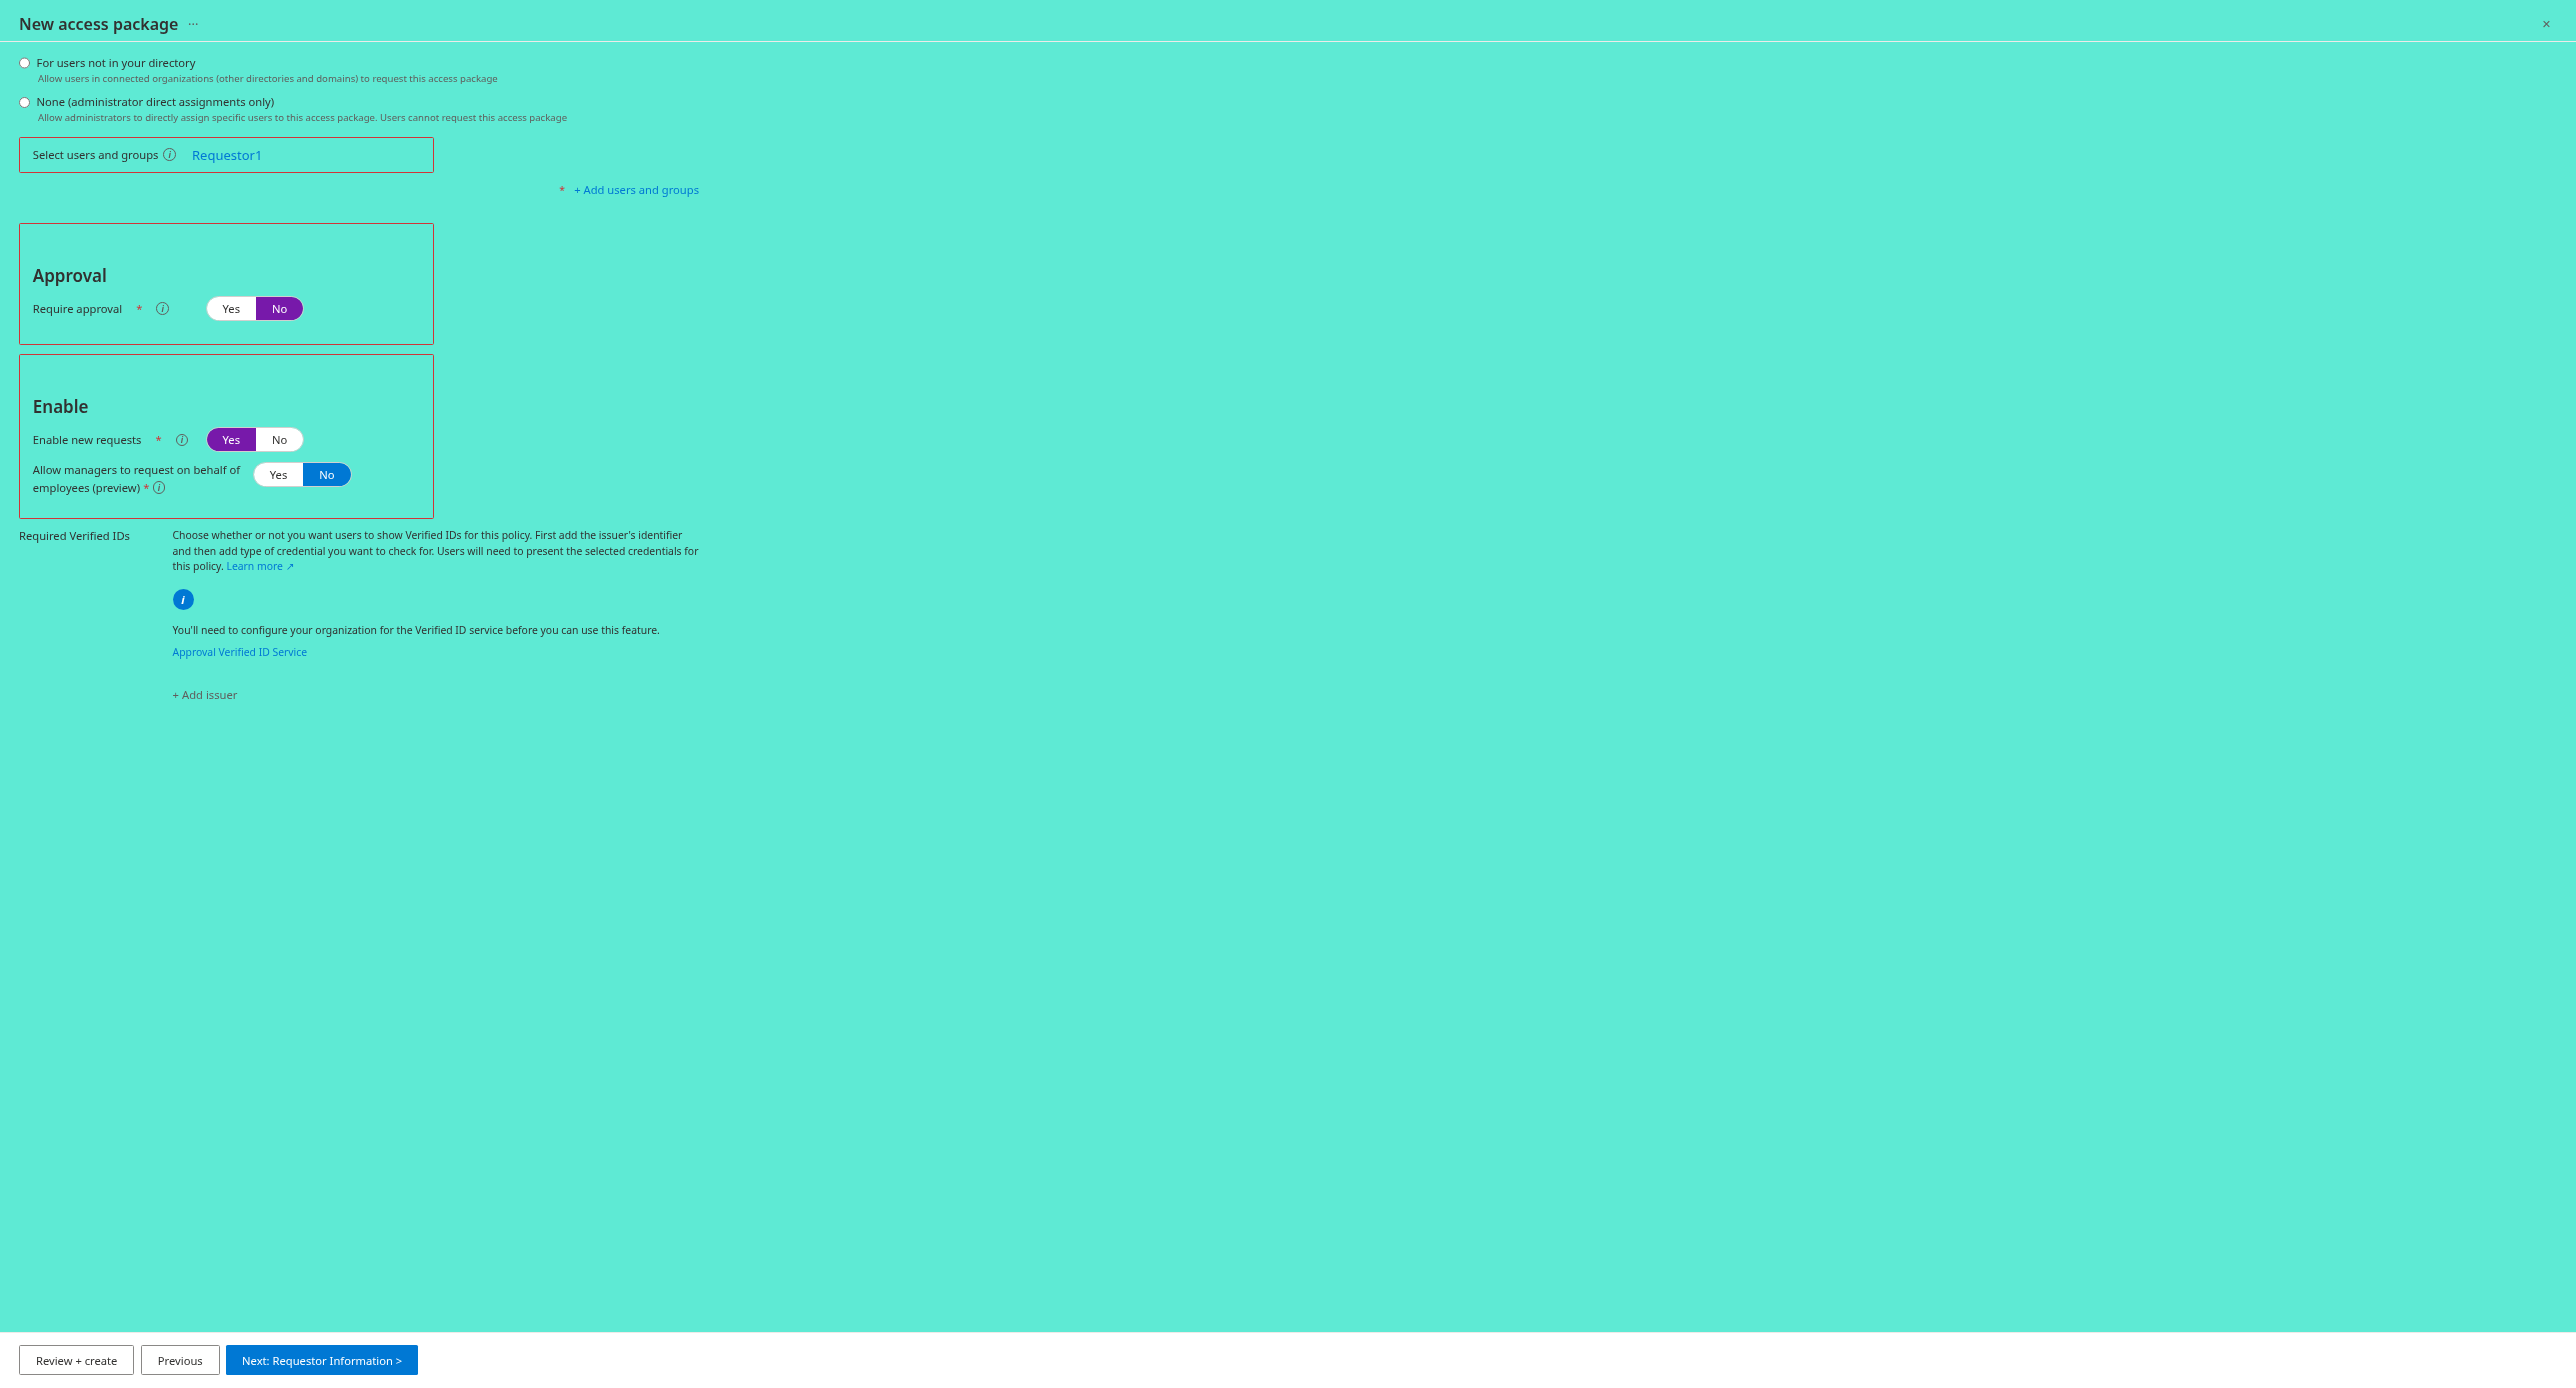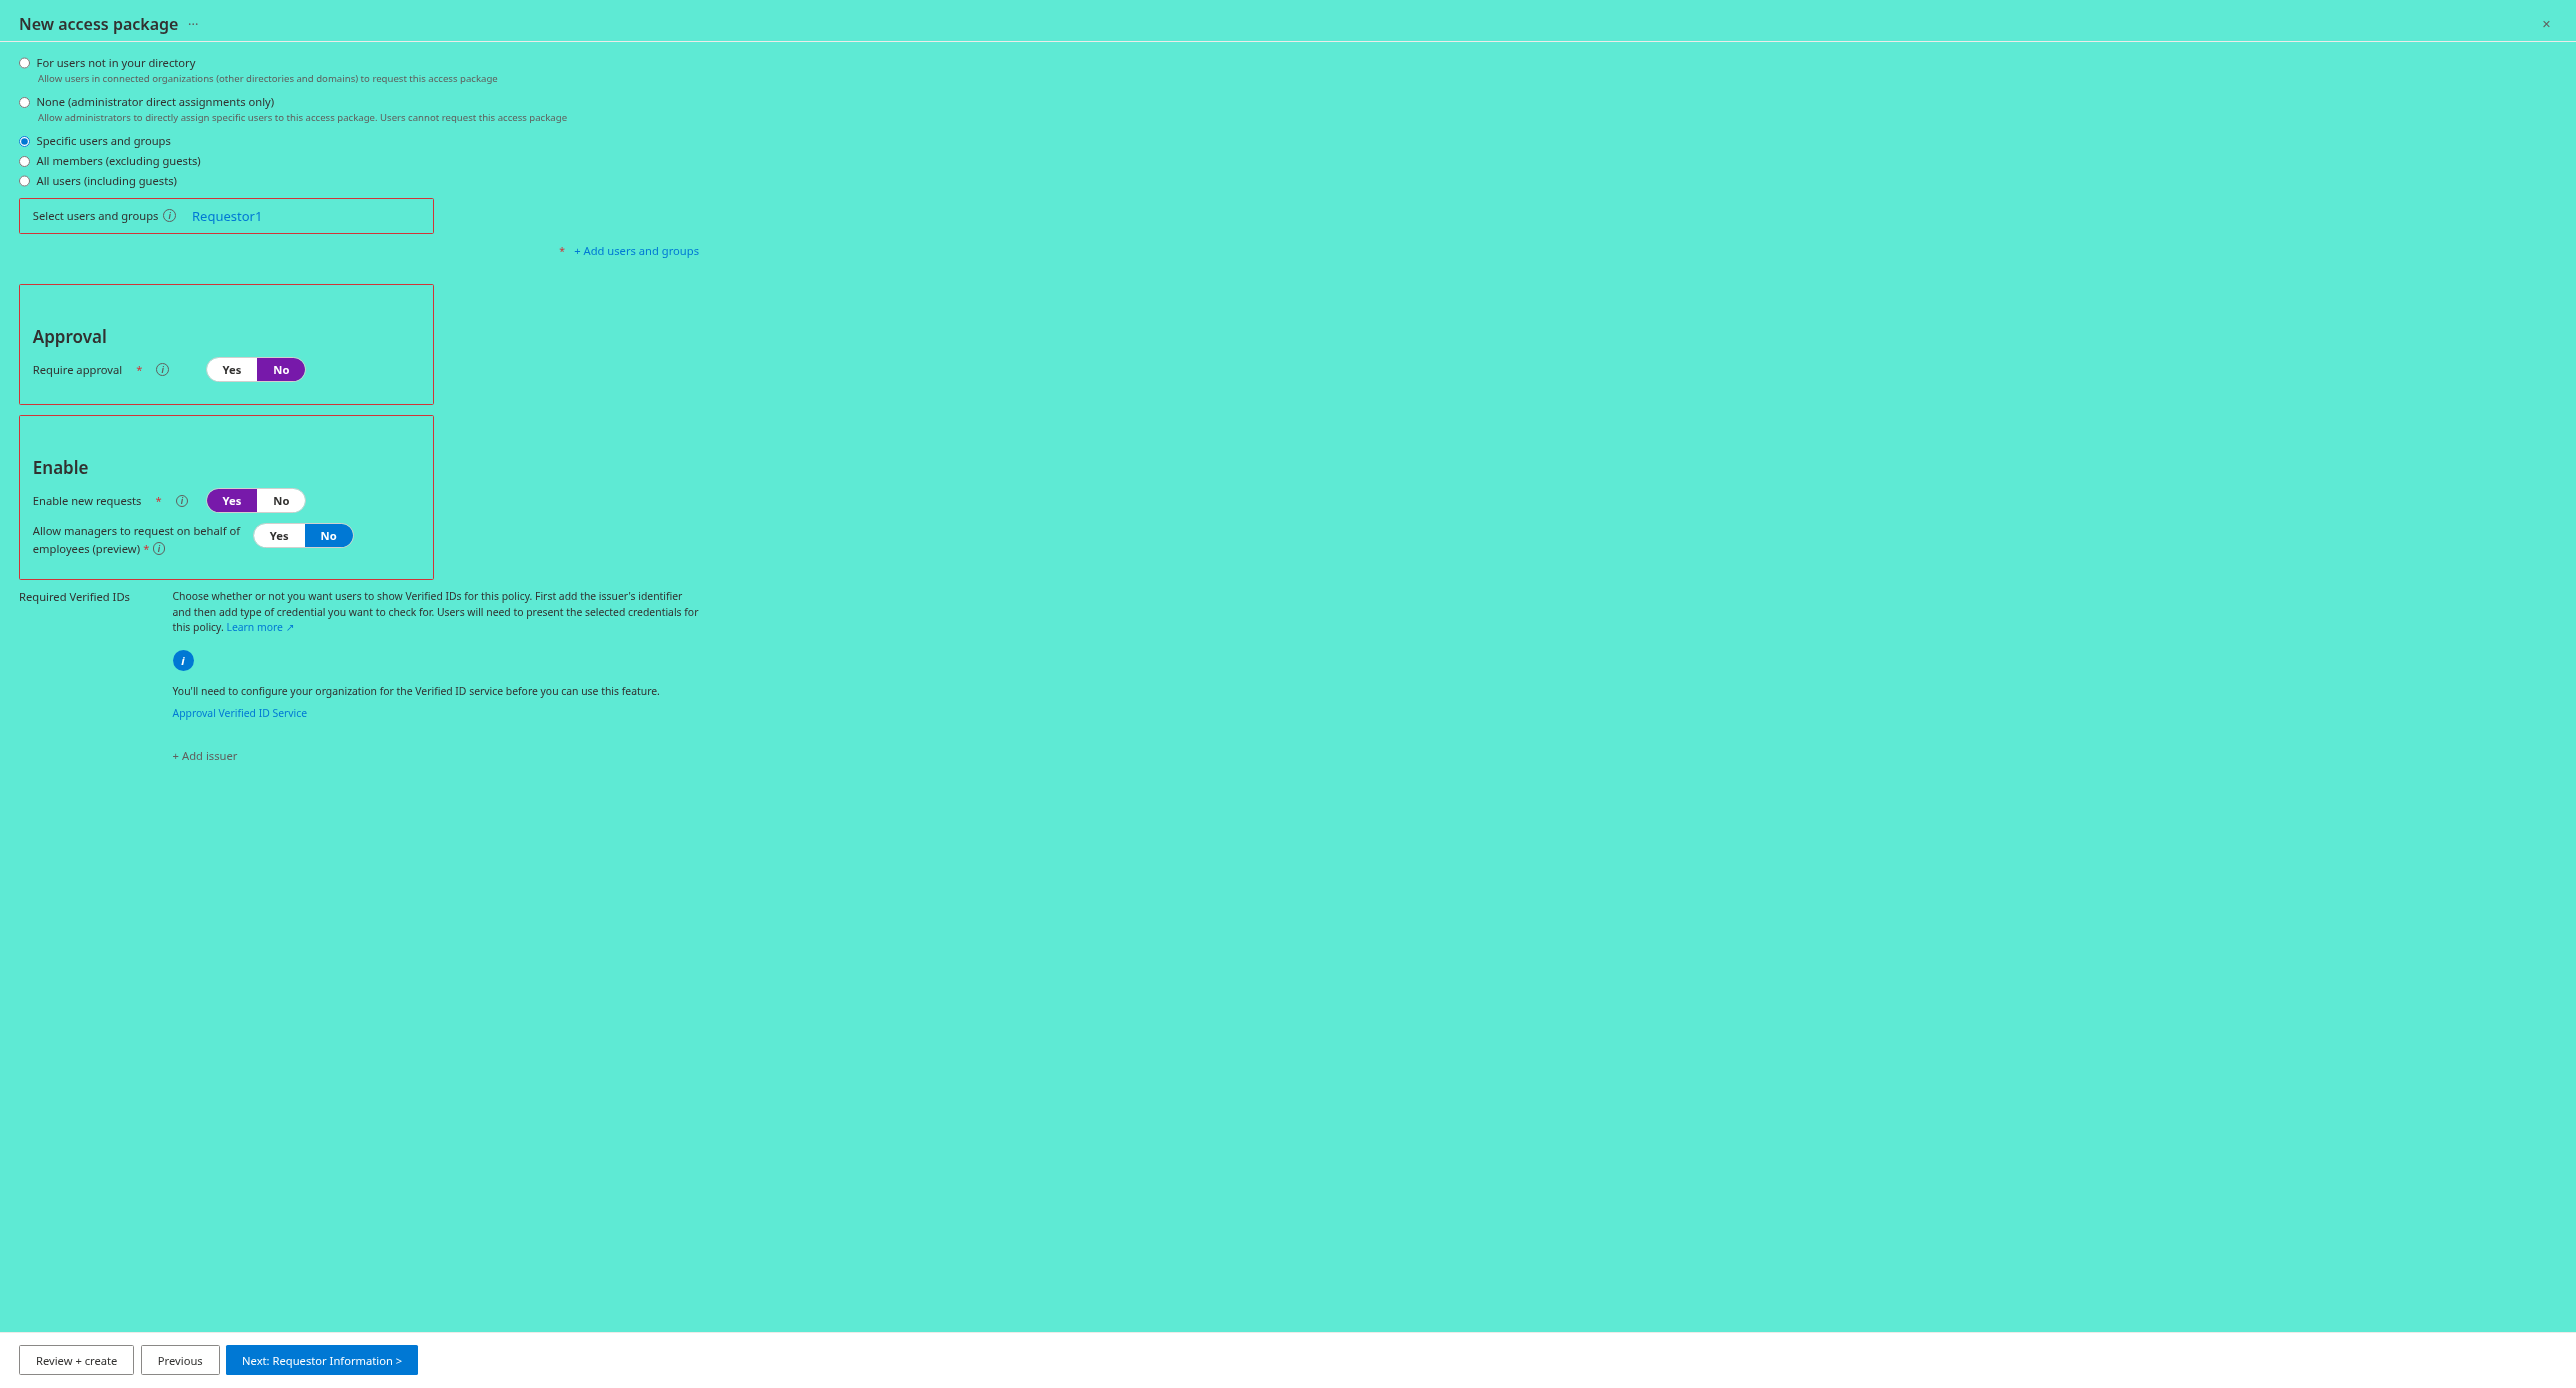--- a/index.html
+++ b/index.html
@@ -155,21 +155,20 @@
       overflow: hidden;
       border: 1.2px solid #d2d0ce;
     }
     .toggle-btn {
       padding: 4px 16px;
       font-size: 11.2px;
       border: none;
       cursor: pointer;
       font-family: inherit;
       transition: background 0.1s;
-      font-weight: bold;
     }
     .toggle-btn.active-yes {
       background: #7719aa;
       color: #fff;
       border-radius: 16px 0 0 16px;
     }
     .toggle-btn.active-no {
       background: #7719aa;
       color: #fff;
       border-radius: 0 16px 16px 0;
@@ -325,34 +324,20 @@
       </div>
       <div class="radio-option">
         <div class="radio-row">
           <input type="radio" name="who-can-request-top" style="">
           <label>None (administrator direct assignments only)</label>
         </div>
         <div class="radio-desc">Allow administrators to directly assign specific users to this access package. Users cannot request this access package</div>
       </div>
     </div>
 
-    <div>
-      <div class="radio-row" style="margin-bottom: 4.8px;">
-        <input type="radio" name="who-can-request-sub" checked="" style="">
-        <label>Specific users and groups</label>
-      </div>
-      <div class="radio-row" style="margin-bottom: 4.8px;">
-        <input type="radio" name="who-can-request-sub" style="">
-        <label>All members (excluding guests)</label>
-      </div>
-      <div class="radio-row" style="margin-bottom: 8px;">
-        <input type="radio" name="who-can-request-sub" style="">
-        <label>All users (including guests)</label>
-      </div>
-    </div>
 
     <div class="select-users-box">
       <span class="select-users-label">
         <span>Select users and groups</span>
         <span class="info-icon">i</span>
       </span>
       <a class="requestor-link">Requestor1</a>
     </div>
 
     <div style="margin-bottom: 12.8px; margin-left: 6.4px; text-align: right;">

